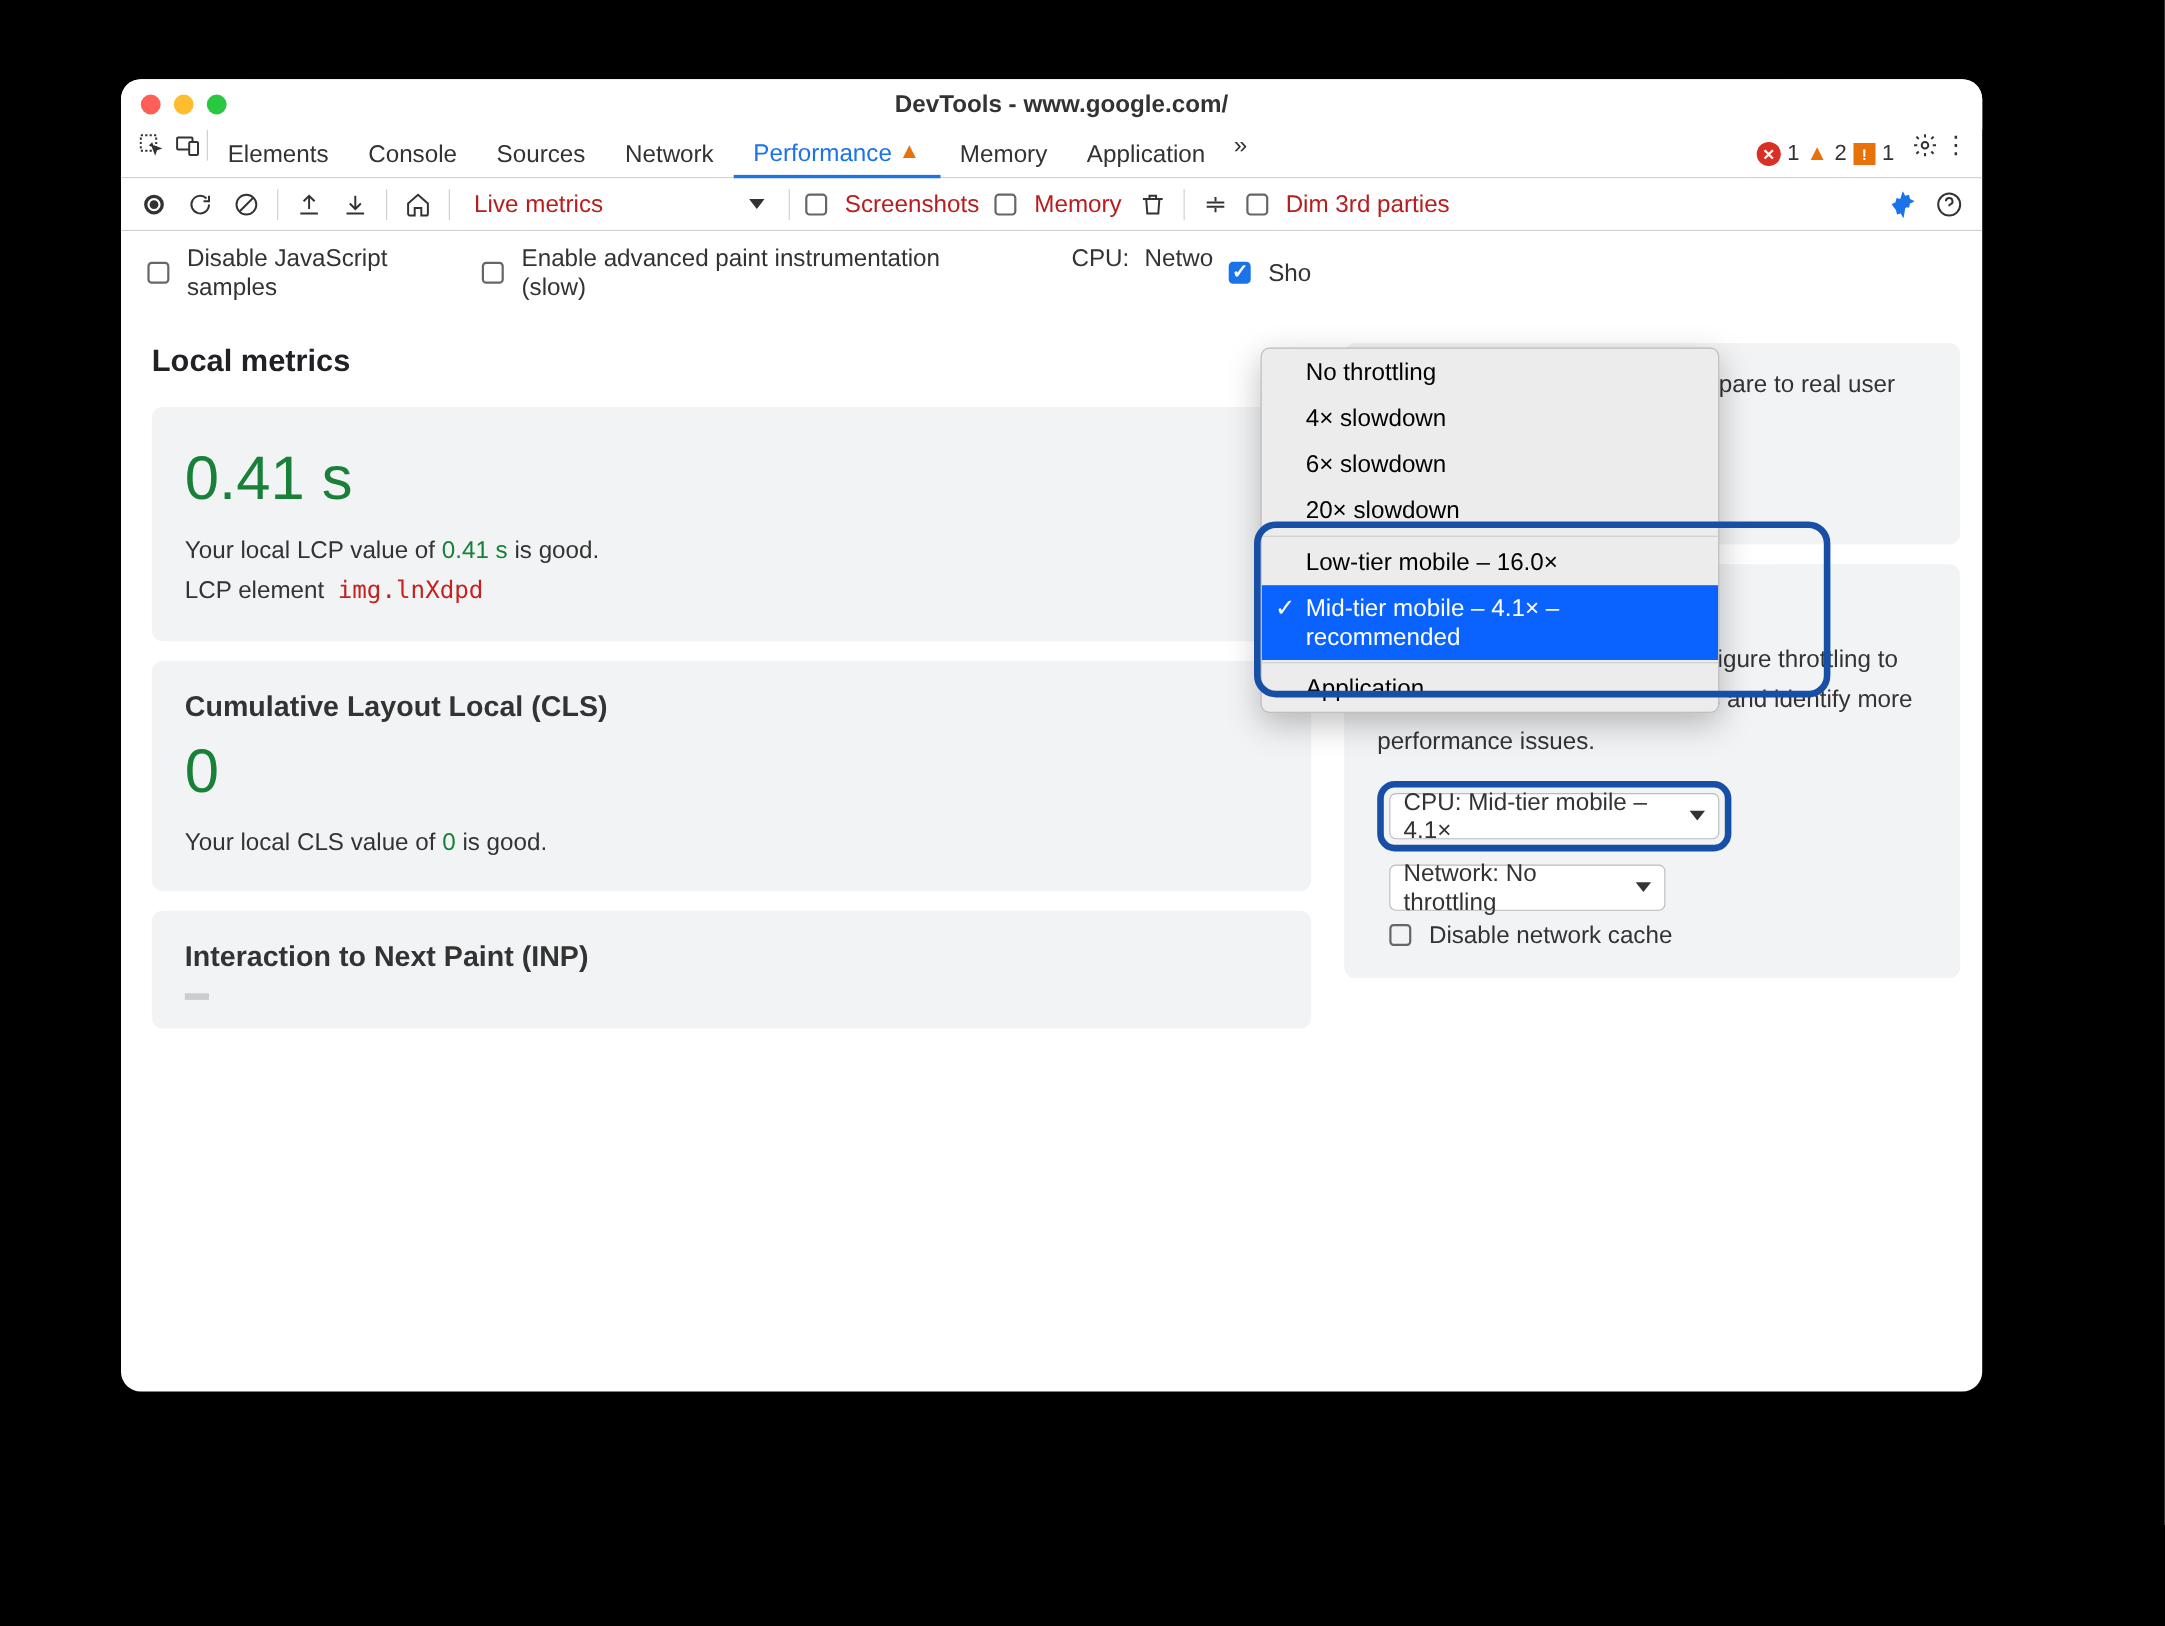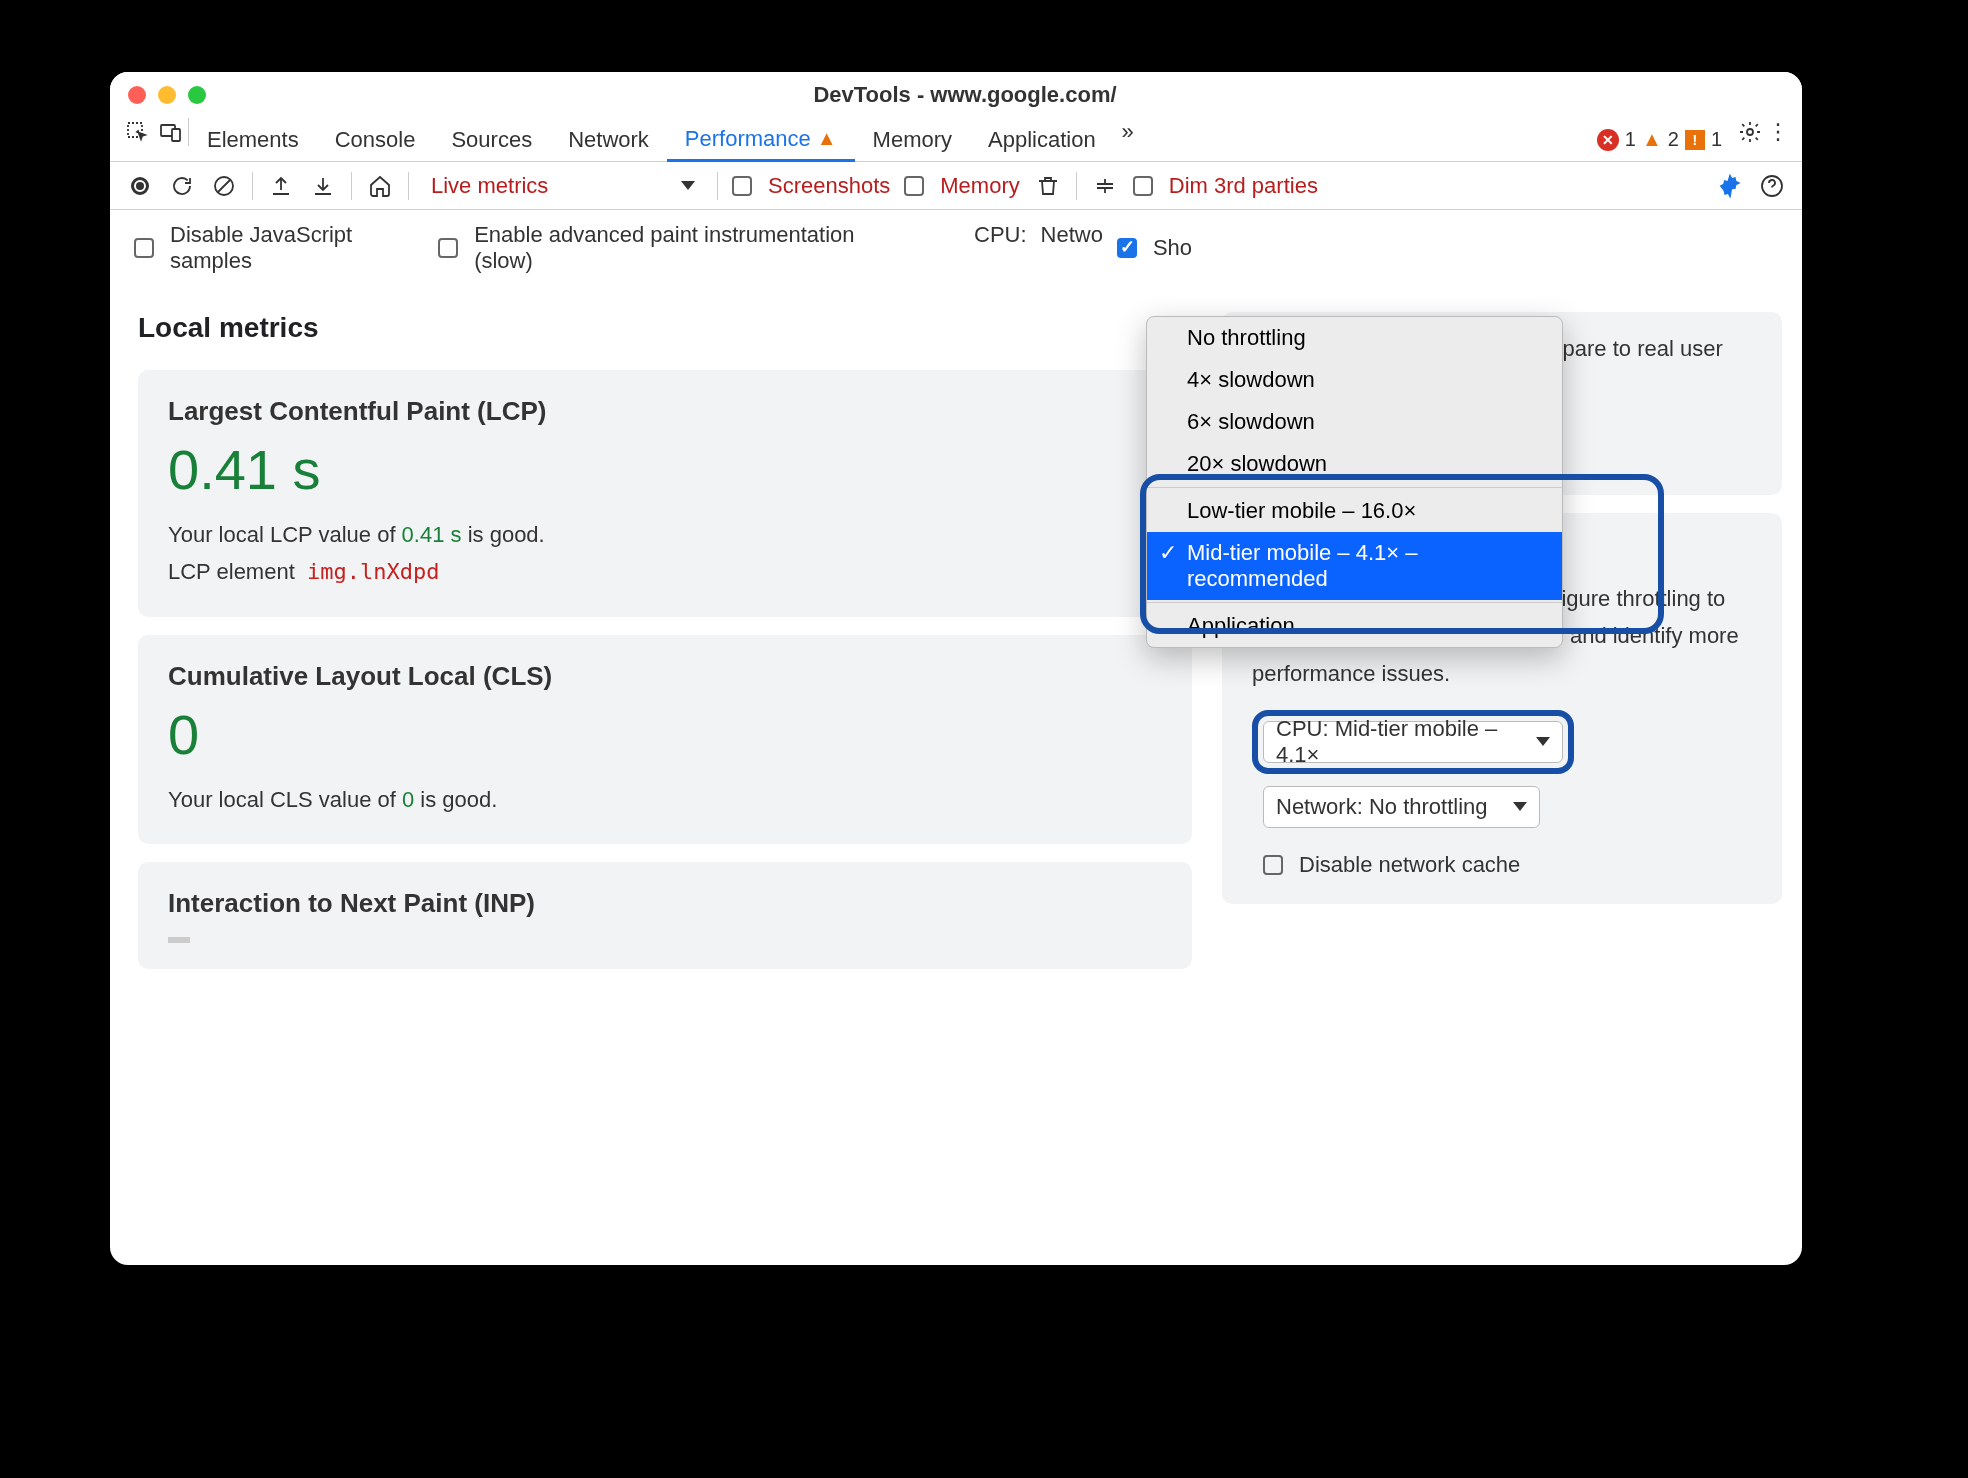--- a/index.html
+++ b/index.html
@@ -214,21 +214,20 @@
           </label>
       </div>
     </div>
   </div>
 
   <div class="main">
     <div class="left">
       <div class="h1">Local metrics</div>
 
       <div class="card">
-        <h2>Largest Contentful Paint (LCP)</h2>
         <div class="big-val">0.41 s</div>
         <p>
           <span>Your local LCP value of </span><span class="good">0.41 s</span><span> is good.</span>
         </p>
         <p>
           <span>LCP element</span>&nbsp;&nbsp;<span class="mono">img.lnXdpd</span>
         </p>
       </div>
 
       <div class="card">
@@ -259,21 +258,21 @@
         <h2>Environment settings</h2>
         <p style="margin-top:10px;margin-bottom:18px">
           <span>Use the </span><span class="link">device toolbar</span><span> and configure throttling to simulate real user environments and identify more performance issues.</span>
         </p>
         <div class="highlight-box" style="margin-bottom:12px">
           <div class="env-sel" style="width:300px">
             <span>CPU: Mid-tier mobile – 4.1×</span>
             <span class="tri-down"></span>
           </div>
         </div>
-        <div class="env-sel" style="width:277px;margin-left:11px;margin-bottom:24px">
+        <div class="env-sel" style="width:251px;margin-left:11px;margin-bottom:9px">
           <span>Network: No throttling</span>
           <span class="tri-down"></span>
         </div>
         <label class="chk-line" style="margin-left:11px">
             <span class="cb"></span>
             <span>Disable network cache</span>
           </label>
       </div>
     </div>
   </div>

